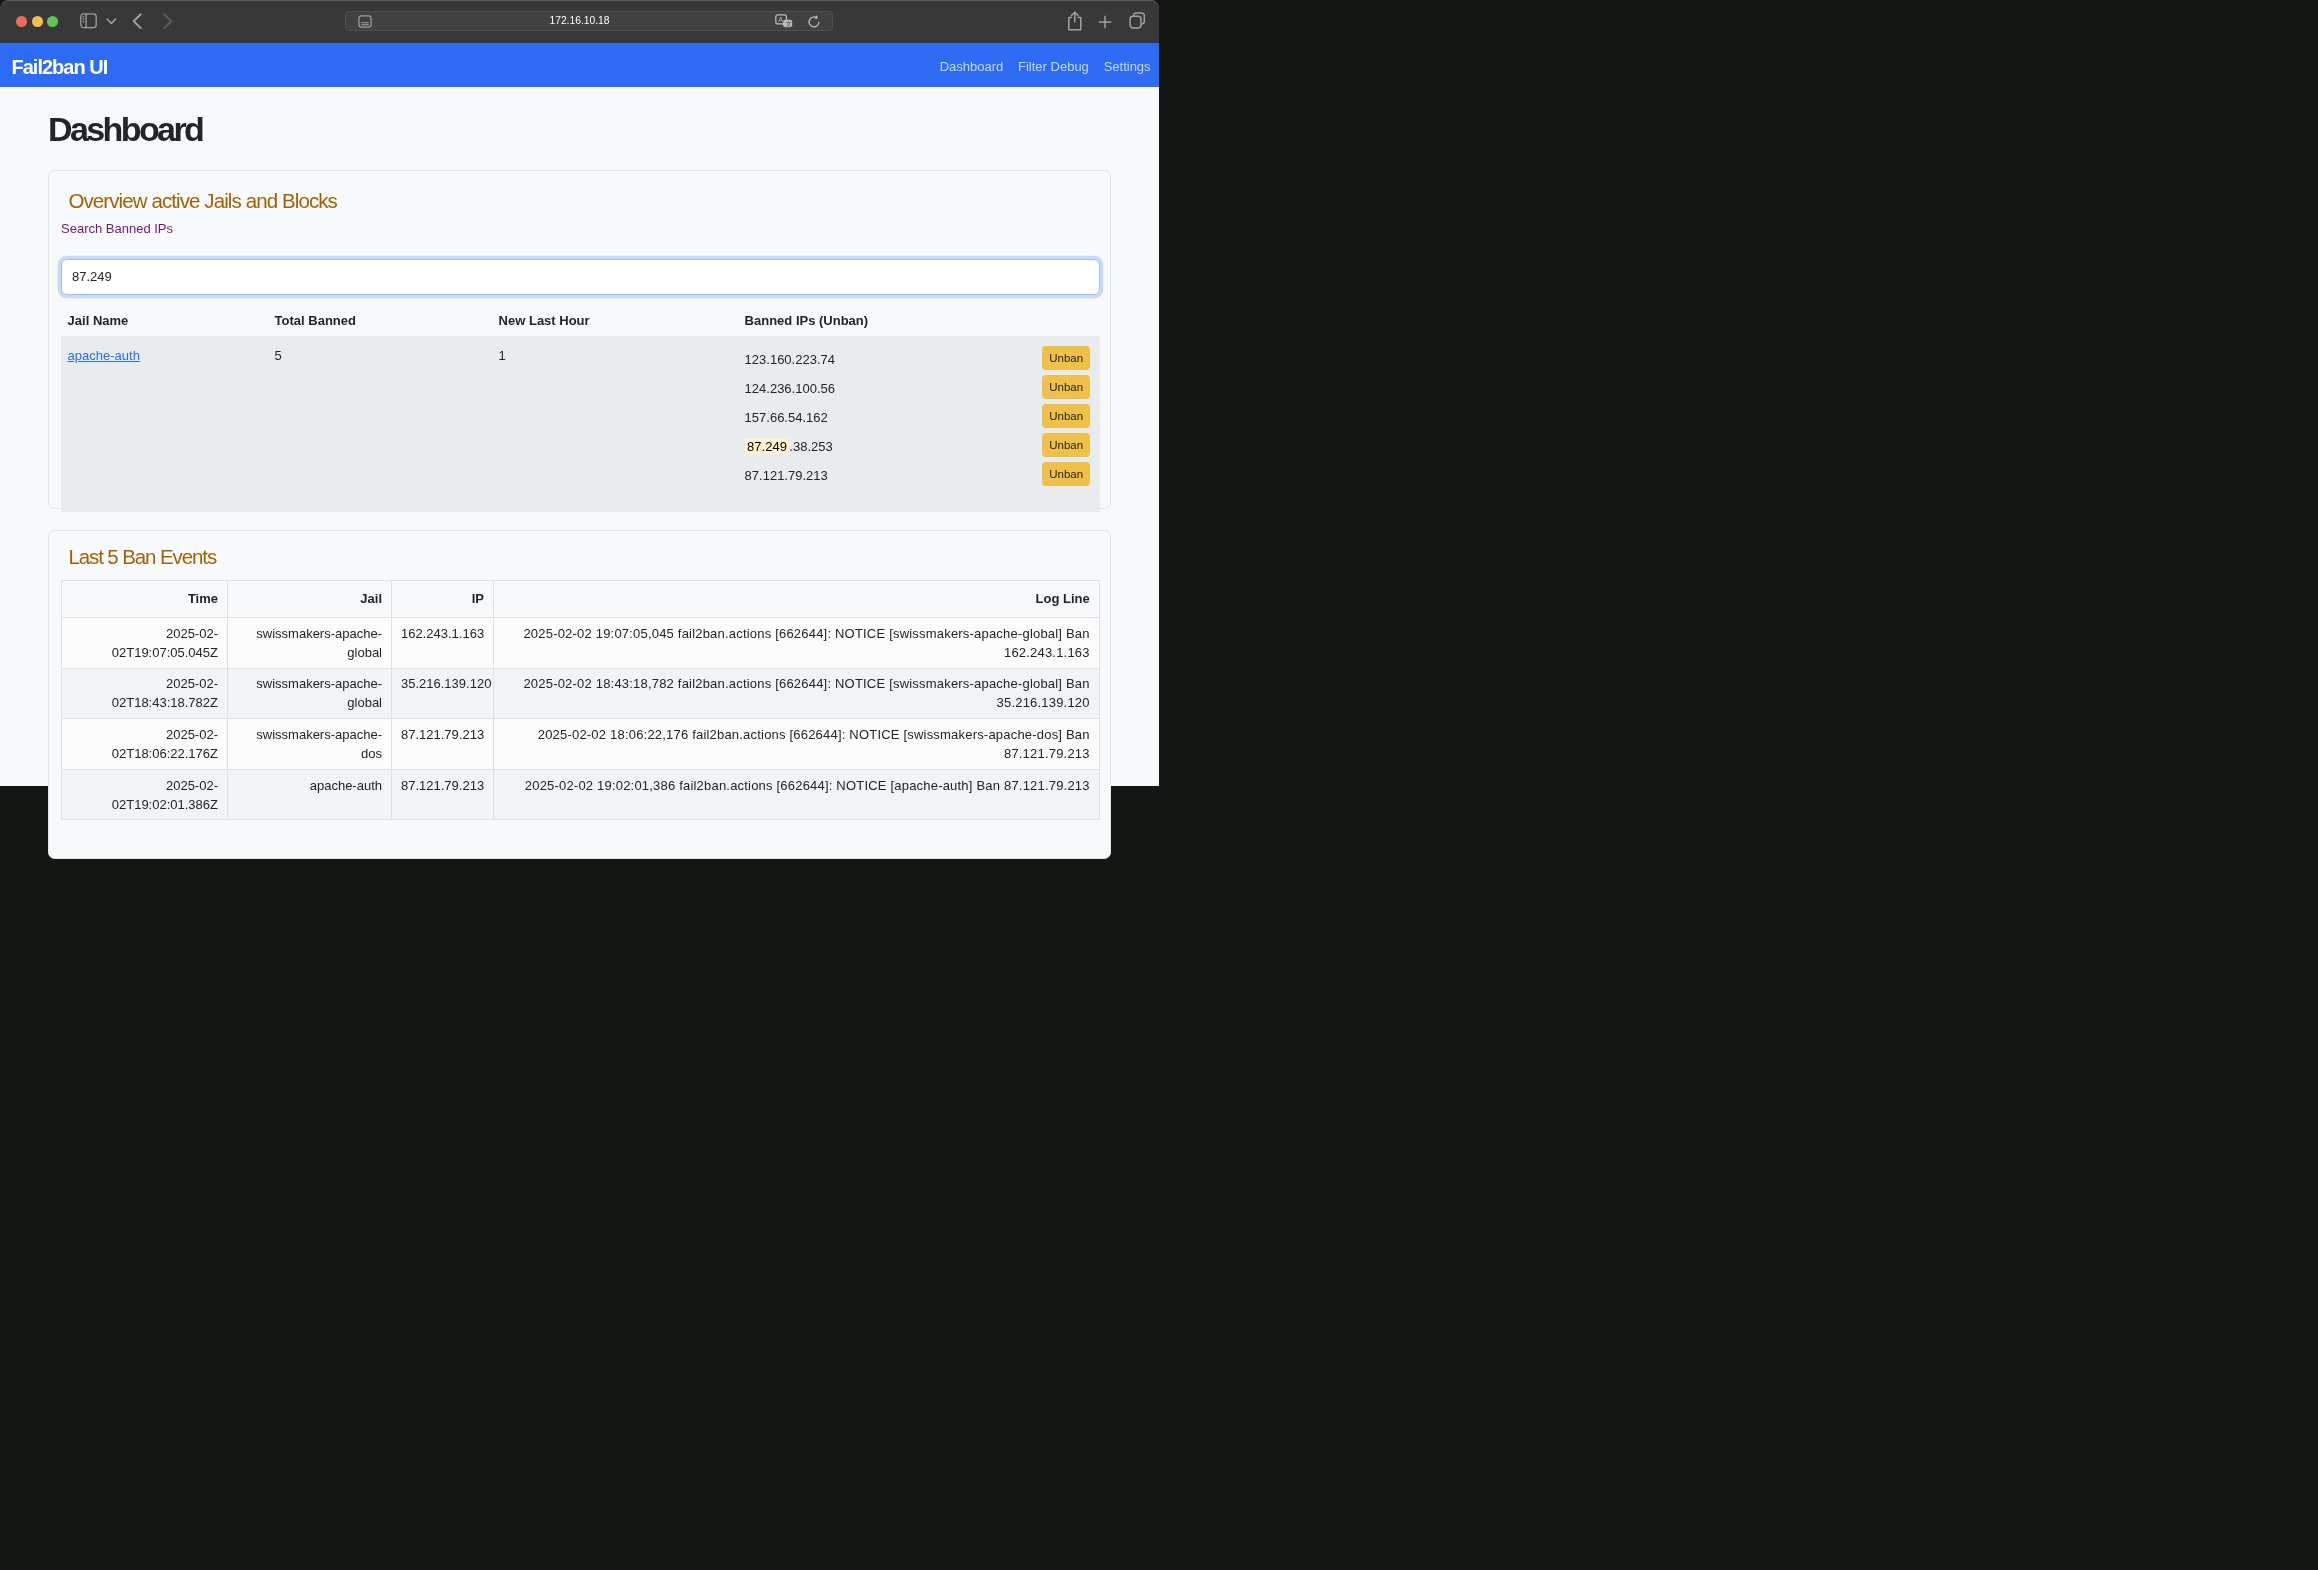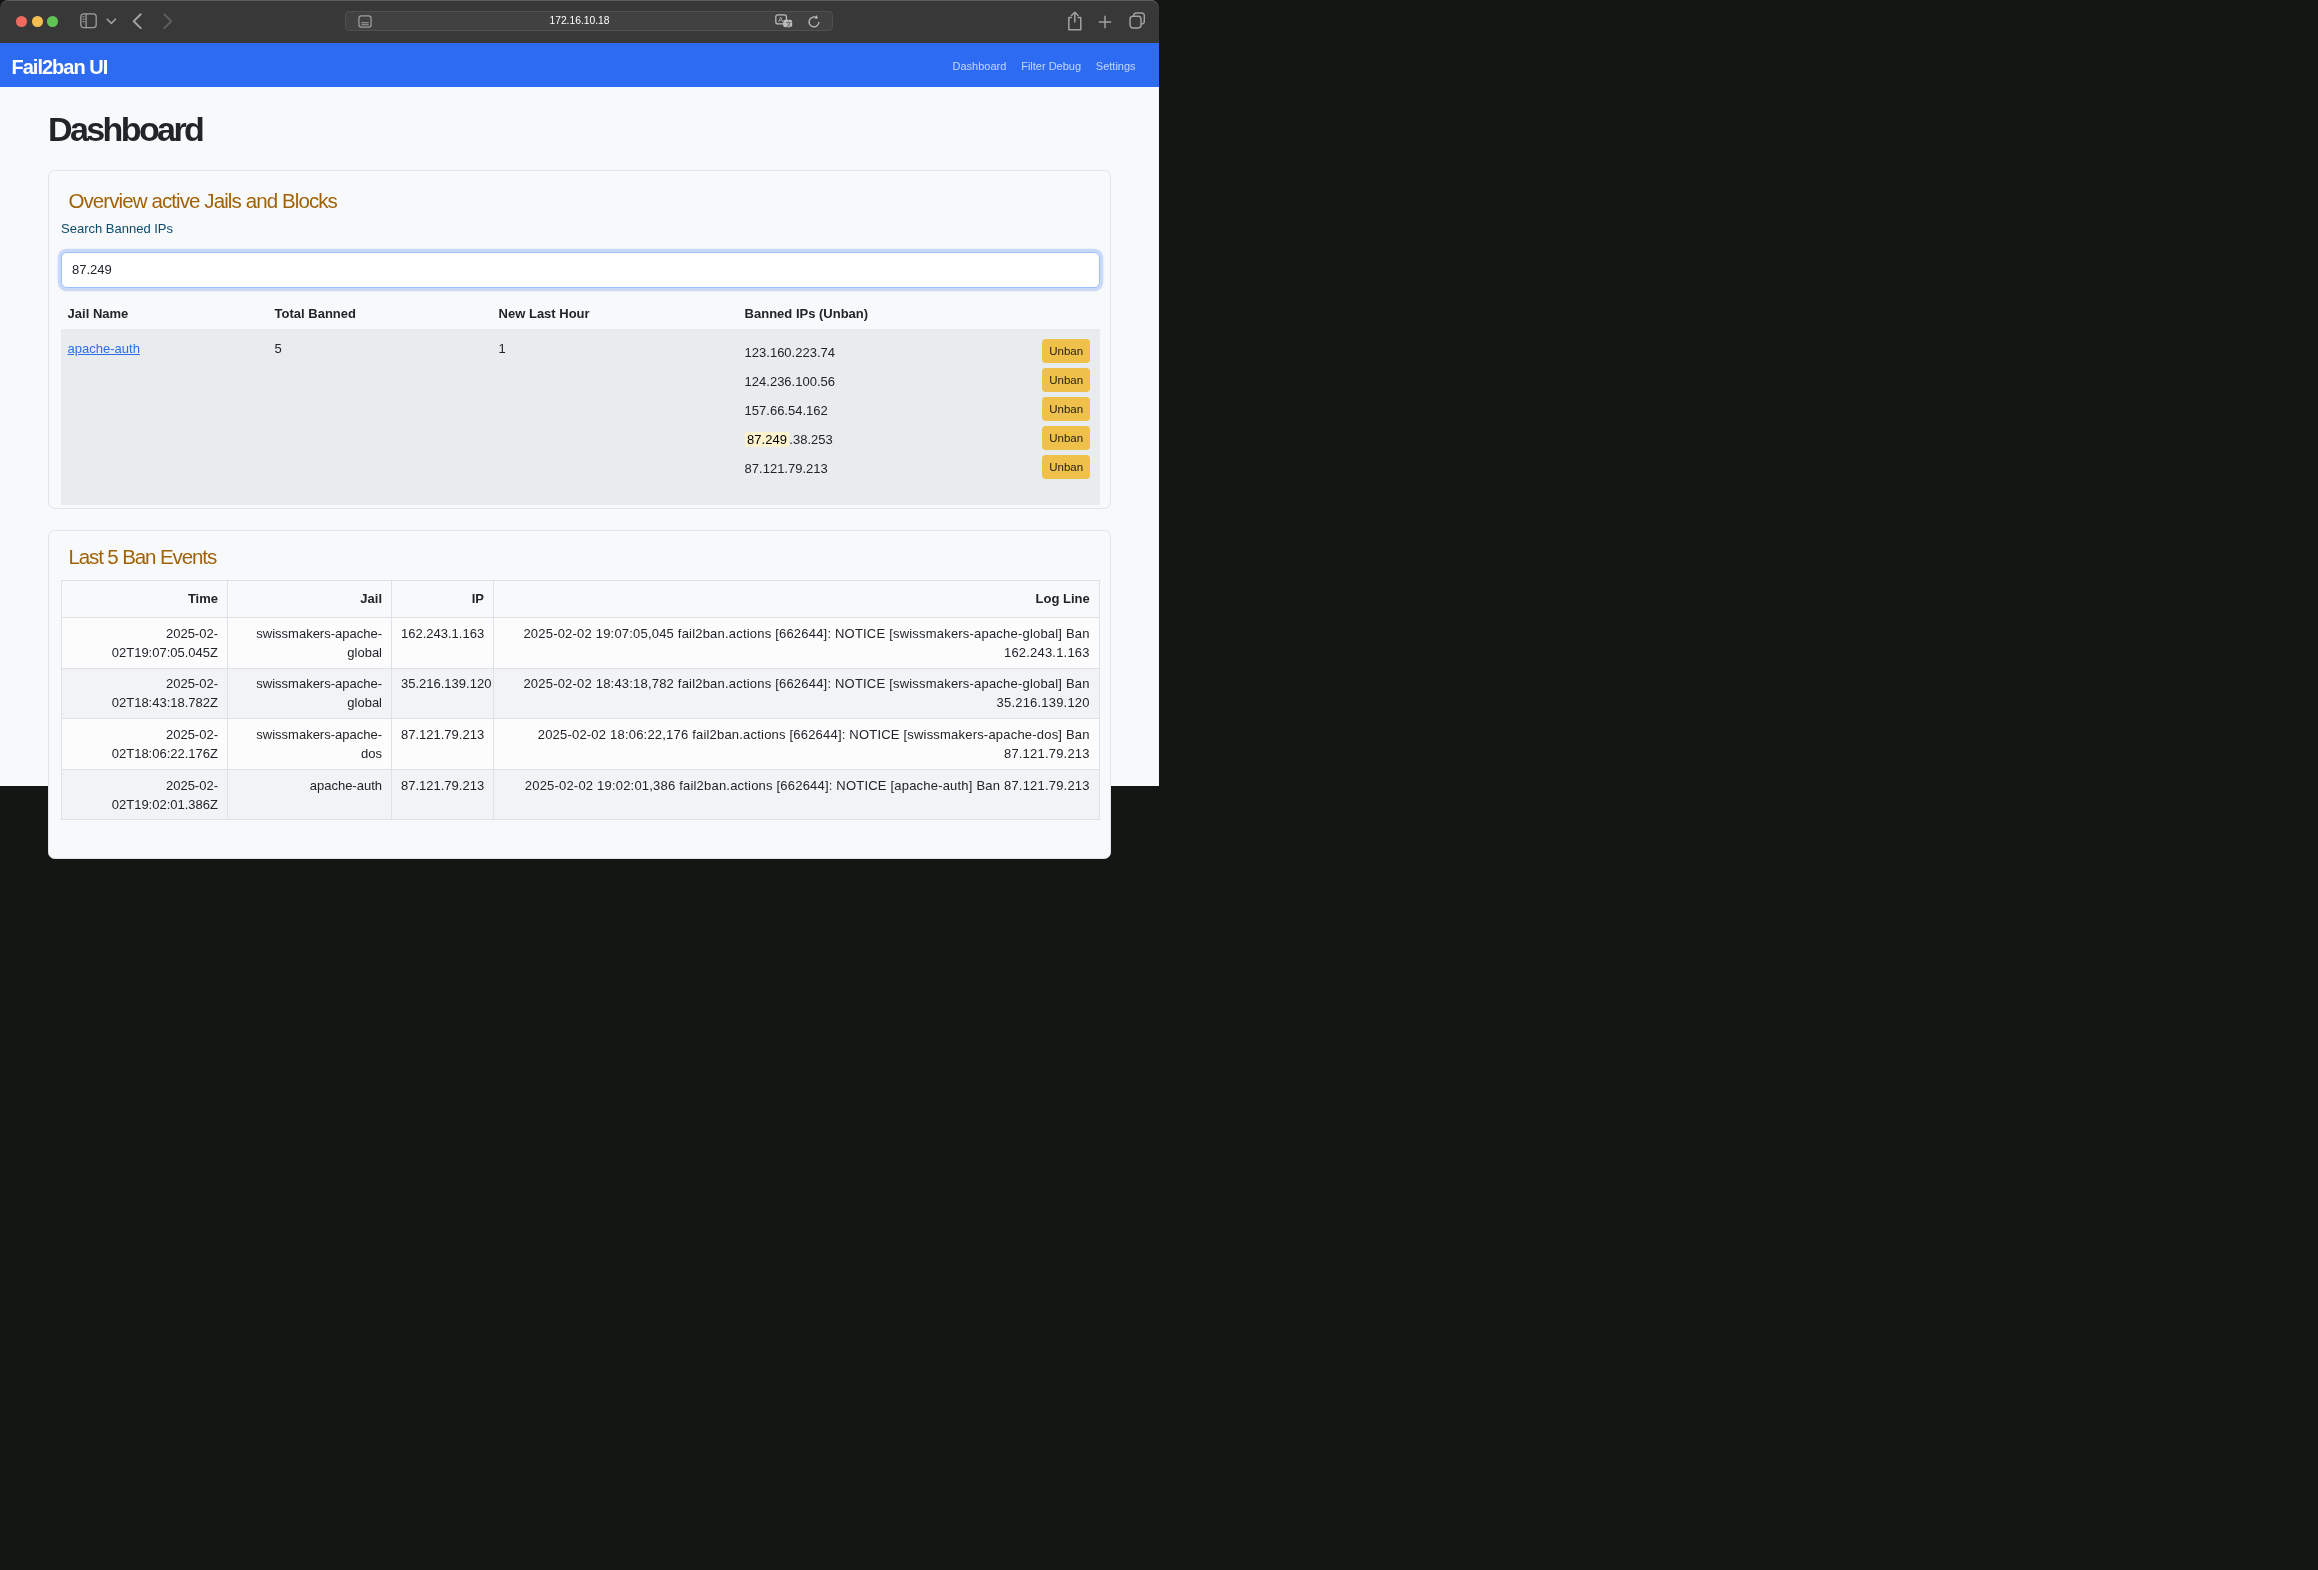--- a/index.html
+++ b/index.html
@@ -17,33 +17,33 @@
 .dot.g { left:47px; background:#61c555; }
 .cicon { position:absolute; color:#9f9fa0; }
 .urlbar { position:absolute; left:345px; top:10.7px; width:488px; height:20.5px;
   background:#414141; border:0.8px solid #505050; border-radius:4px; }
 .urltext { position:absolute; left:0; right:19px; top:3.7px; text-align:center;
   color:#ffffff; font-size:10.3px; }
 
 
 .nav { position:absolute; left:0; top:43px; width:1159px; height:44px; background:#2e6bf3; }
 .brand { position:absolute; left:11.5px; top:13.6px; font-size:20px; line-height:20px; letter-spacing:-1px; font-weight:bold; color:#ffffff; }
-.navlinks { position:absolute; right:16px; top:14.4px; font-size:11px; line-height:19px; color:rgba(255,255,255,0.71); }
+.navlinks { position:absolute; right:1px; top:14.4px; font-size:13px; line-height:19px; color:rgba(255,255,255,0.71); }
 .navlinks span { padding:0 7.4px; }
 
 
 .page { position:absolute; left:0; top:87px; width:1159px; height:699px; background:#f8f9fa; }
 h1 { position:absolute; left:48px; top:23.4px; font-size:34px; letter-spacing:-2.6px; font-weight:700; color:#212529; line-height:39px; }
 .card { position:absolute; left:48px; width:1063px; background:#f8f9fa;
   border:0.8px solid #e2e5e8; border-radius:6.6px; }
 .card1 { top:83px; height:339px; }
 .card2 { top:443px; height:329px; }
 .cbody { position:absolute; left:12px; top:13px; right:10.3px; }
 .ctitle { font-size:20.5px; letter-spacing:-0.9px; font-weight:400; color:#a16207; line-height:25px; margin-left:7.4px; margin-bottom:8.6px; }
-label.flabel { display:block; font-size:13px; color:#0c4a6e; line-height:20px; margin-bottom:13px; }
+label.flabel { display:block; font-size:13px; color:#701a75; line-height:20px; margin-bottom:20px; }
 .finput { width:100%; height:36px; background:#ffffff; border:0.8px solid #9dc0fa; border-radius:5.8px;
   box-shadow:0 0 0 3.3px rgba(46,107,243,0.22); font-size:13px; color:#212529;
   padding:0 10px; line-height:34px; margin-bottom:6.8px; }
 
 
 table { border-collapse:collapse; table-layout:fixed; width:100%; color:#212529; font-size:13px; }
 .t1 th { text-align:left; font-weight:bold; padding:10px 6.6px 4.5px 6.6px; line-height:20px; }
 .t1 td { vertical-align:top; padding:12px 6.6px 0 6.6px; }
 .t1 tbody tr { background:#e9ecef; }
 .t1 td.ipcell { padding-bottom:19px; }

